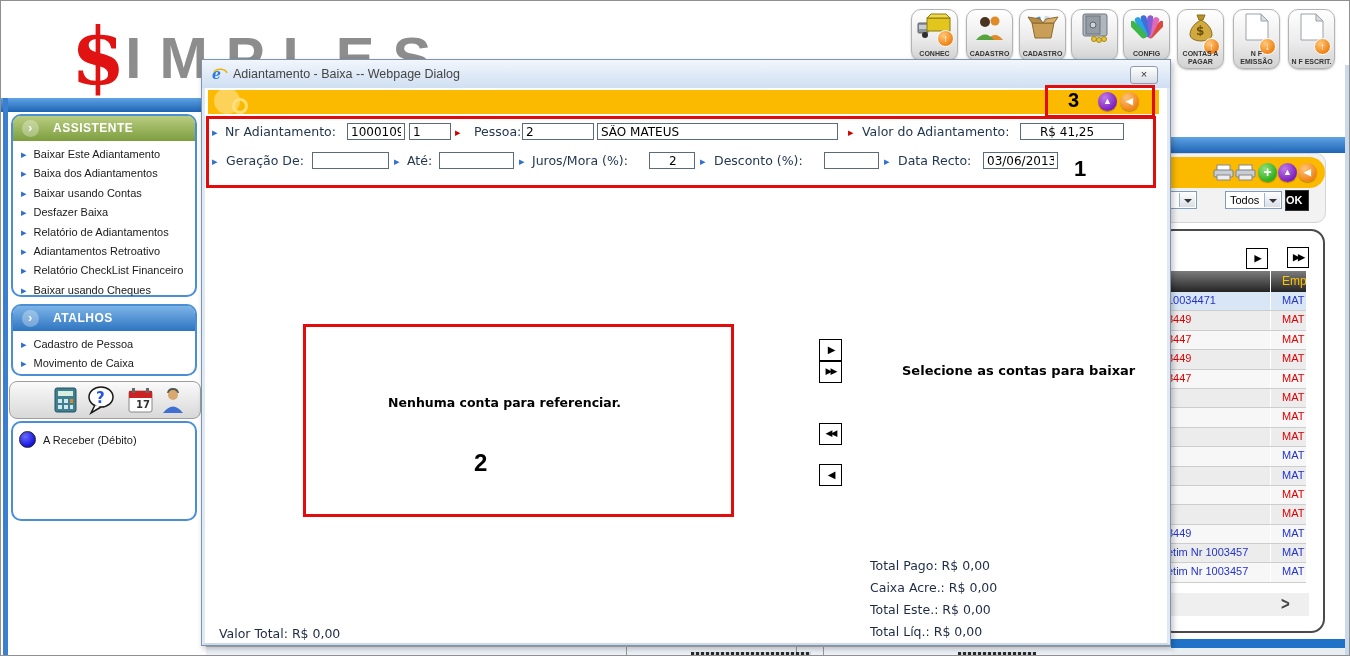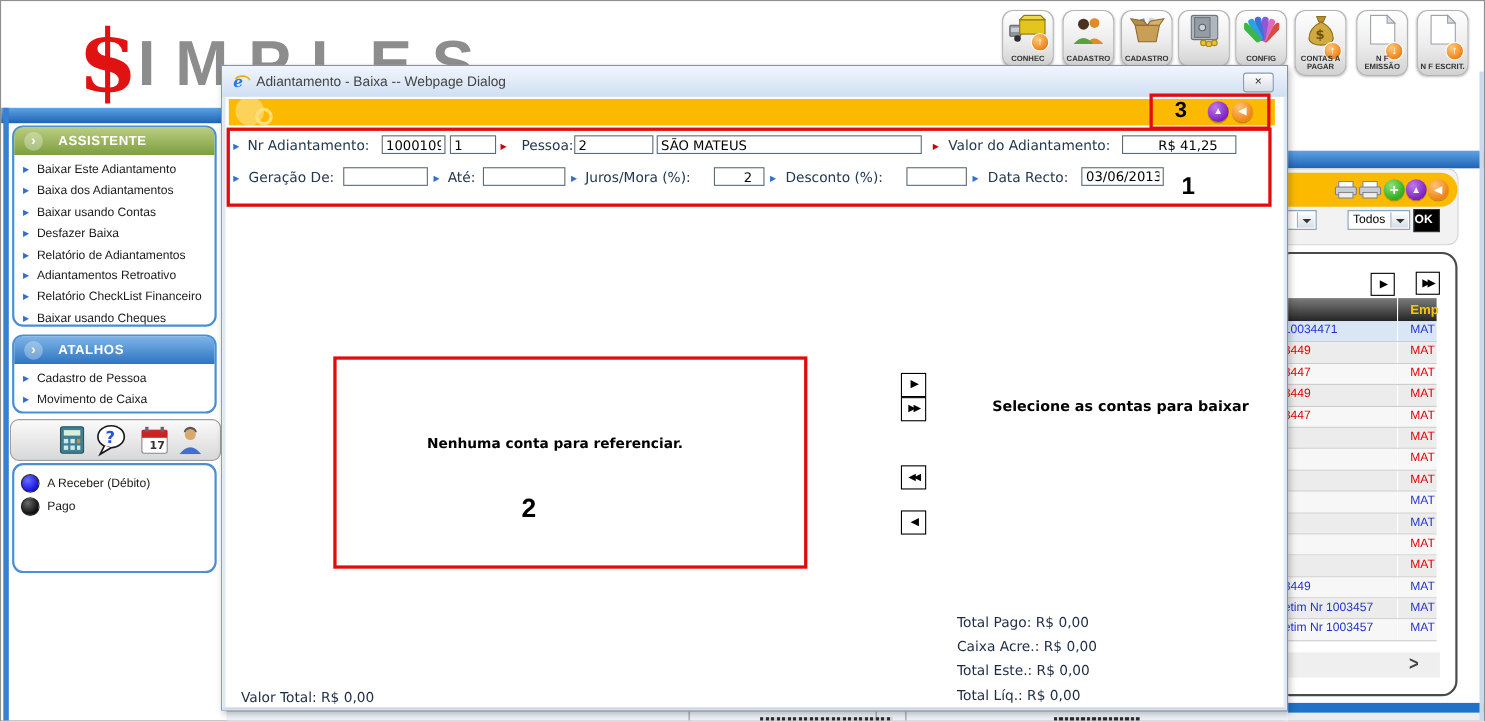--- a/index.html
+++ b/index.html
@@ -63,21 +63,21 @@
   .sel .caret{position:absolute;right:1px;top:1px;bottom:1px;width:15px;background:linear-gradient(#fdfdfd,#d8dee8);border-left:1px solid #9db4cc;}
   .sel .caret::after{content:"";position:absolute;left:4px;top:6px;border:4px solid transparent;border-top-color:#333;}
   .sel .txt{position:absolute;left:4px;top:2px;}
   #okbtn{left:1284px;top:189px;width:22px;height:19px;background:#000;color:#fff;font-weight:bold;font-size:11px;
          line-height:19px;border:1px solid #333;}
   #table-panel{left:1158px;top:228px;width:166px;height:404px;background:#fff;border:2px solid #4a4a4a;border-radius:14px;box-sizing:border-box;}
   .navsq{position:absolute;width:20px;height:19px;background:#fff;border:1px solid #000;text-align:center;
          font-size:9px;line-height:19px;font-weight:bold;color:#000;letter-spacing:-2px;cursor:pointer;}
   #tbl-head{position:absolute;left:0;top:40px;width:145px;height:21px;background:linear-gradient(#7c7c7c,#242424);}
   #tbl-head .div, .trow .div{position:absolute;left:109px;top:0;bottom:0;width:1px;background:#fff;}
-  #tbl-head .emp{position:absolute;left:121px;top:3px;color:#ffc400;font-weight:bold;font-size:12px;white-space:nowrap;}
+  #tbl-head .emp{position:absolute;left:121px;top:3px;color:#ffc400;font-weight:normal;font-size:12px;white-space:nowrap;}
   #tbl-rows{position:absolute;left:0;top:61px;width:145px;}
   .trow{position:relative;height:19.4px;border-bottom:1px solid #cdcdcd;box-sizing:border-box;font-size:11px;overflow:hidden;}
   .trow:nth-child(even){background:#ececec;}
   .trow:nth-child(odd){background:#f7f7f7;}
   .trow.selrow{background:#d9e6f6;}
   .trow .c1{position:absolute;left:6px;top:2px;white-space:nowrap;}
   .trow .c2{position:absolute;left:121px;top:2px;white-space:nowrap;}
   .tone-blue .c1,.tone-blue .c2{color:#2233cc;}
   .tone-red .c1,.tone-red .c2{color:#e00000;}
   #pager{position:absolute;left:2px;top:362px;width:146px;height:23px;background:#efefef;}
@@ -106,21 +106,21 @@
   #ann2{left:101px;top:264px;width:425px;height:187px;}
   #ann2 .msg{position:absolute;left:0;right:28px;top:68px;text-align:center;font-weight:bold;font-size:12.5px;color:#000;}
   #ann2 .num{position:absolute;left:168px;top:122px;font-size:24px;font-weight:bold;color:#000;}
   #num1{left:872px;top:96px;font-size:22px;font-weight:bold;color:#000;}
 
   .flabel{position:absolute;font-size:12.5px;color:#233750;white-space:nowrap;}
   .bullet{position:absolute;font-size:11px;color:#2f6fd0;}
   .bullet.red{color:#cc0000;}
   .fin{position:absolute;height:17px;border:1px solid #5c6b7a;font-size:12px;color:#000;
        padding:0 3px;box-sizing:border-box;background:#fff;font-family:"DejaVu Sans",sans-serif;}
-  .fin.r{text-align:center;padding-left:19px;}
+  .fin.r{text-align:left;padding-left:19px;}
   .fin.c{text-align:center;}
 
   .xferbtn{position:absolute;left:617px;width:21px;height:20px;background:#fff;border:1px solid #000;
            text-align:center;font-size:9px;line-height:19px;color:#000;letter-spacing:-2px;cursor:pointer;}
   #sel-msg{position:absolute;left:700px;top:303px;font-weight:bold;font-size:13px;color:#000;white-space:nowrap;}
   .total-line{position:absolute;left:668px;font-size:12.5px;color:#1e2b45;white-space:nowrap;}
   #valor-total{position:absolute;left:17px;top:566px;font-size:12.5px;color:#1e2b45;white-space:nowrap;}
 
   
   #bottom-strip{left:205px;top:645px;width:965px;height:11px;background:#eef3fa;border-top:1px solid #bcbcbc;}
@@ -295,24 +295,20 @@
           <path d="M2 26 q10 -13 20 0 z" fill="#3f6fd0"></path>
         </svg>
     </span>
   </div>
 
   <div class="panel" style="top:420px;height:100px;">
     <div style="padding:6px 0 4px 4px;">
       <div class="legend-li">
         <span class="dot" style="background:radial-gradient(circle at 35% 30%,#6a6aff,#1515dd 70%);"></span>
         <span>A Receber (Débito)</span>
-      </div>
-      <div class="legend-li">
-        <span class="dot" style="background:radial-gradient(circle at 35% 30%,#6a6a6a,#0d0d0d 70%);"></span>
-        <span>Pago</span>
       </div>
     </div>
   </div>
 
   <div id="bluebar-right" class="abs bluebar"></div>
   <div id="filter-card" class="abs"></div>
   <div id="yellowbar-right" class="abs">
     <span class="abs" style="left:50px;top:7px;">
       <svg width="21" height="17">
           <rect x="4" y="1" width="13" height="6" fill="#fff" stroke="#888"></rect>

